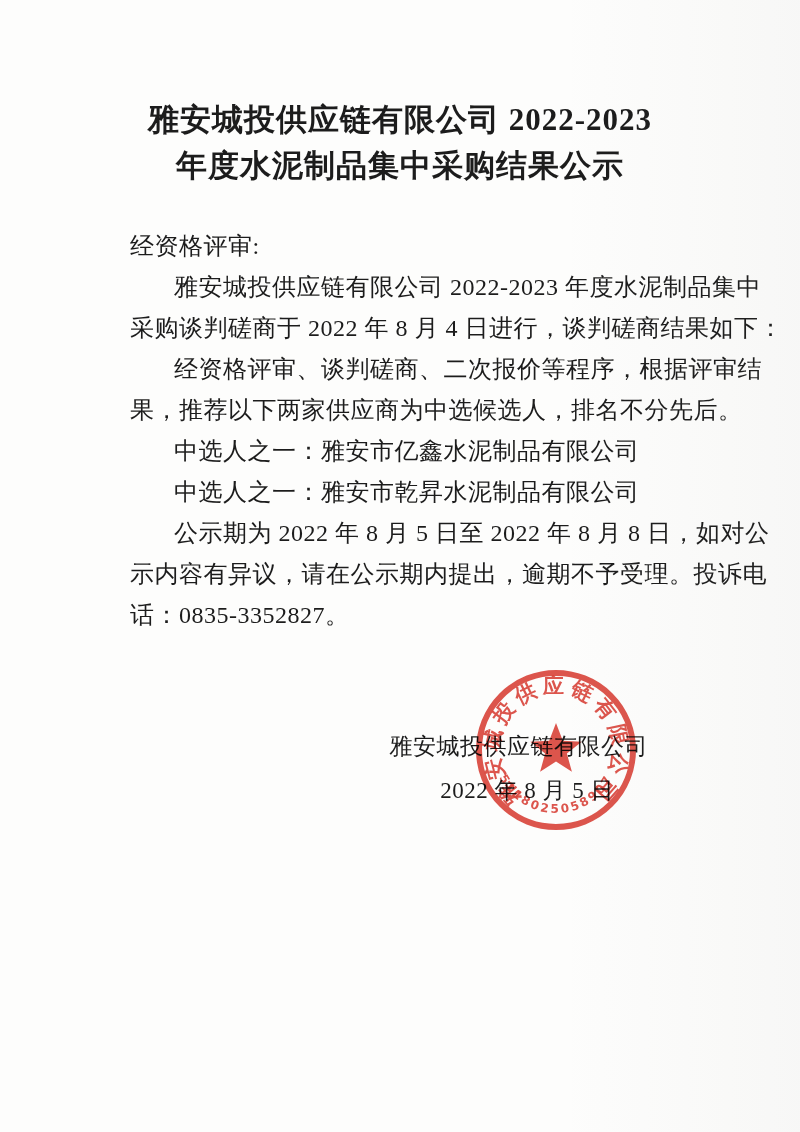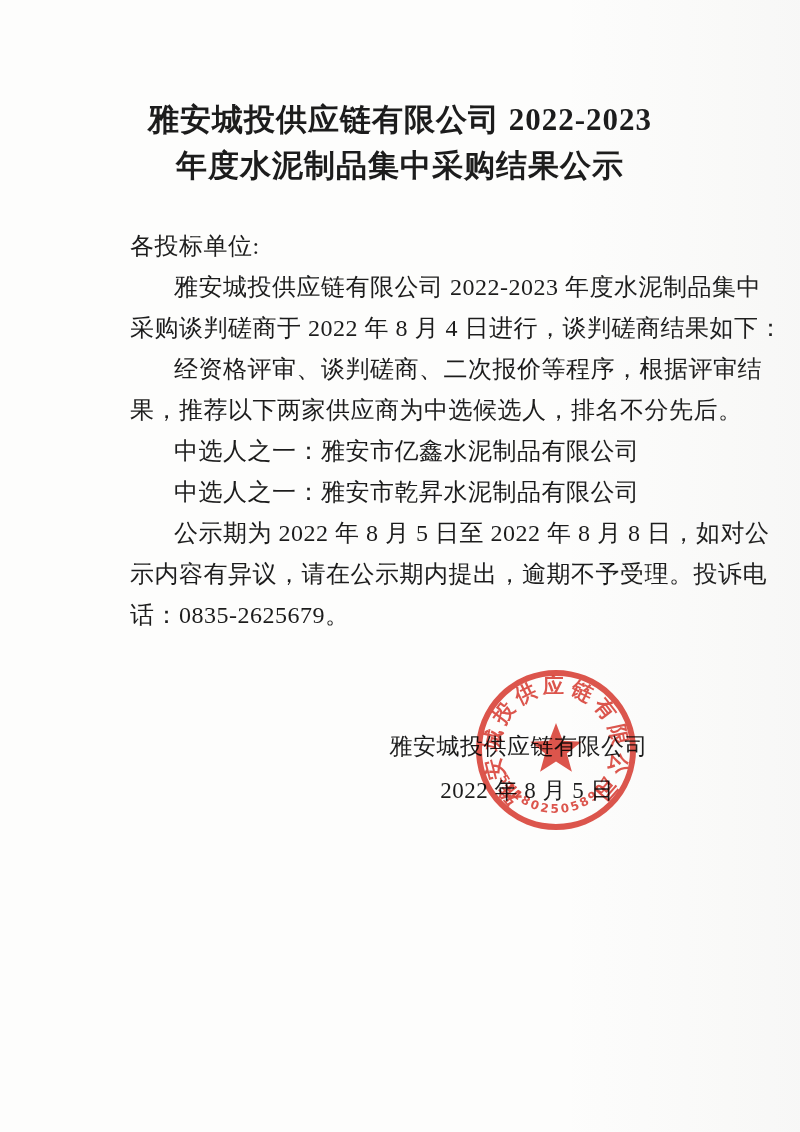--- a/index.html
+++ b/index.html
@@ -89,30 +89,30 @@
 <body>
 
 <div class="page">
 
   <div class="doc-title">
     <div>雅安城投供应链有限公司 2022-2023</div>
     <div>年度水泥制品集中采购结果公示</div>
   </div>
 
   <div class="doc-body">
-    <div class="line">各投标单位:</div>
+    <div class="line">经资格评审:</div>
     <div class="line indent">雅安城投供应链有限公司 2022-2023 年度水泥制品集中</div>
     <div class="line">采购谈判磋商于 2022 年 8 月 4 日进行，谈判磋商结果如下：</div>
     <div class="line indent">经资格评审、谈判磋商、二次报价等程序，根据评审结</div>
     <div class="line">果，推荐以下两家供应商为中选候选人，排名不分先后。</div>
     <div class="line indent">中选人之一：雅安市亿鑫水泥制品有限公司</div>
     <div class="line indent">中选人之一：雅安市乾昇水泥制品有限公司</div>
     <div class="line indent">公示期为 2022 年 8 月 5 日至 2022 年 8 月 8 日，如对公</div>
     <div class="line">示内容有异议，请在公示期内提出，逾期不予受理。投诉电</div>
-    <div class="line">话：0835-2625679。</div>
+    <div class="line">话：0835-3352827。</div>
   </div>
 
   <div class="sig-company">雅安城投供应链有限公司</div>
   <div class="sig-date">2022 年 8 月 5 日</div>
 
   <div class="seal">
     <svg viewBox="0 0 172 172" xmlns="http://www.w3.org/2000/svg">
       <g fill="none" stroke="#d8382f">
         <circle cx="86" cy="86" r="77" stroke-width="6" opacity="0.92"></circle>
       </g>

